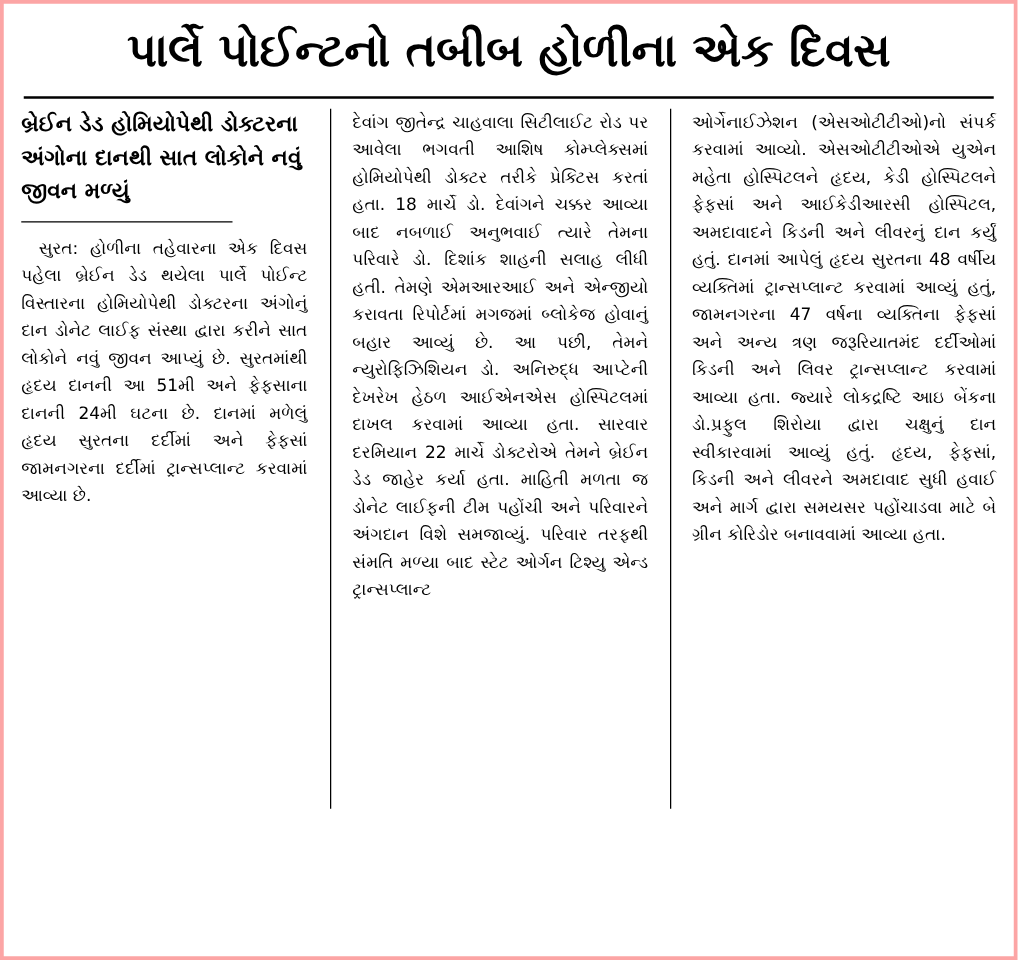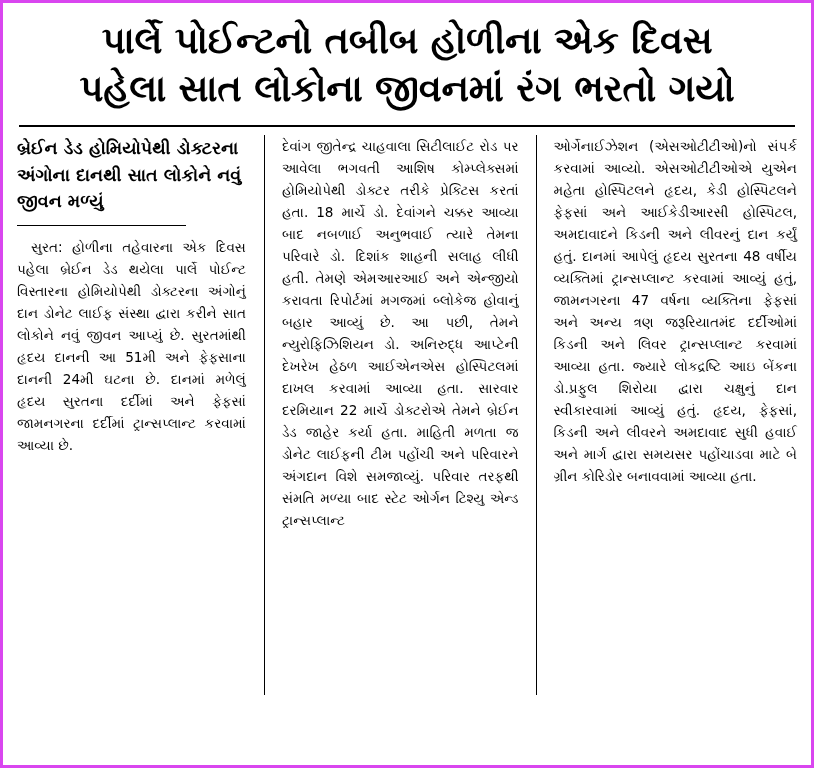--- a/index.html
+++ b/index.html
@@ -12,21 +12,21 @@
     height: 768px;
     font-family: "Liberation Sans", sans-serif;
     color: #000000;
     overflow: hidden;
   }
   #page {
     position: relative;
     width: 814px;
     height: 768px;
     box-sizing: border-box;
-    border: 3px solid #d946ef;
+    border: 3px solid #fca5a5;
     background: #ffffff;
     padding: 10px 14px 6px 14px;
   }
   .headline {
     text-align: center;
     font-family: "DejaVu Sans", sans-serif;
     font-weight: bold;
     font-size: 37px;
     line-height: 1.30;
     letter-spacing: -0.3px;
@@ -81,21 +81,20 @@
   }
   p.noind { text-indent: 0; }
 </style>
 </head>
 <body>
 
 <div id="page">
 
   <div class="headline">
     <span class="l1">પાર્લે પોઈન્ટનો તબીબ હોળીના એક દિવસ</span>
-    <span class="l2">પહેલા સાત લોકોના જીવનમાં રંગ ભરતો ગયો</span>
   </div>
 
   <hr class="rule">
 
   <div class="cols">
 
     <div class="col col-1">
       <div class="kicker">બ્રેઈન ડેડ હોમિયોપેથી ડોક્ટરના અંગોના દાનથી સાત લોકોને નવું જીવન મળ્યું</div>
       <hr class="sep-short">
       <p>સુરત: હોળીના તહેવારના એક દિવસ પહેલા બ્રેઈન ડેડ થયેલા પાર્લે પોઈન્ટ વિસ્તારના હોમિયોપેથી ડોક્ટરના અંગોનું દાન ડોનેટ લાઈફ સંસ્થા દ્વારા કરીને સાત લોકોને નવું જીવન આપ્યું છે. સુરતમાંથી હૃદય દાનની આ 51મી અને ફેફસાના દાનની 24મી ઘટના છે. દાનમાં મળેલું હૃદય સુરતના દર્દીમાં અને ફેફસાં જામનગરના દર્દીમાં ટ્રાન્સપ્લાન્ટ કરવામાં આવ્યા છે.</p>

